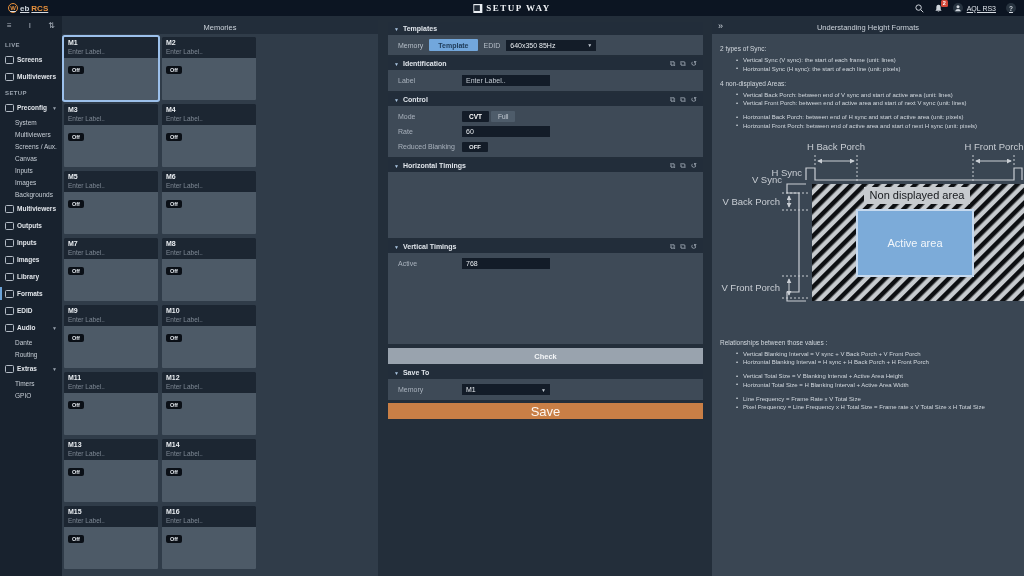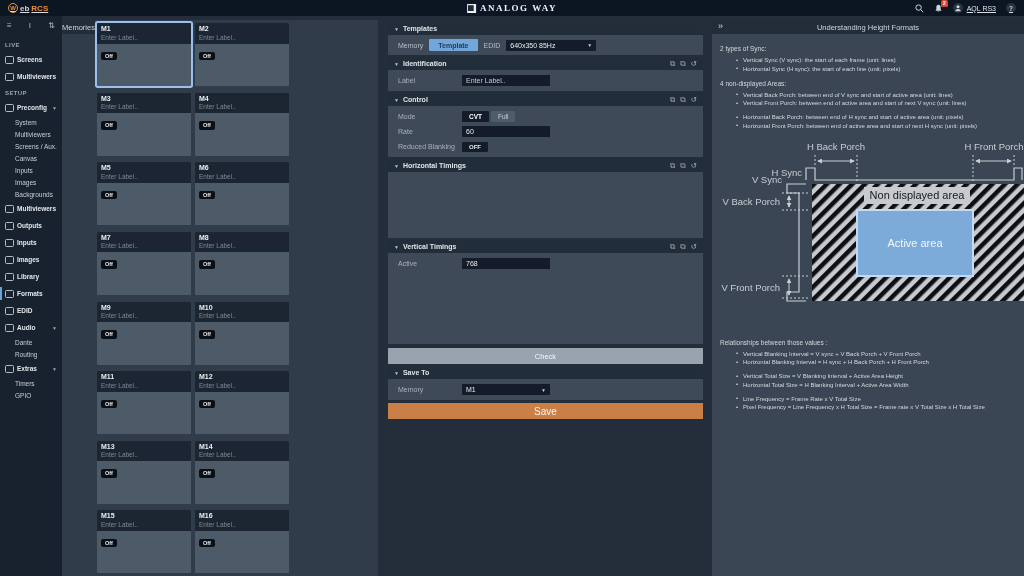--- a/index.html
+++ b/index.html
@@ -31,21 +31,21 @@
   .nav-item{display:flex;align-items:center;gap:3px;padding:4.5px 2px 4.5px 5px;color:#e2e6eb;font-weight:bold;font-size:6.5px;position:relative;cursor:pointer;}
   .nav-item.active::before{content:'';position:absolute;left:0;top:2px;bottom:2px;width:2px;background:#6ba3d9;}
   .nav-icon{width:9px;height:8px;border:1px solid #b3bbc5;border-radius:1.5px;flex:none;}
   .nav-chevron{margin-left:auto;font-size:5px;color:#9aa4af;padding-right:3px;}
   .nav-subitem{padding:2.5px 2px 2.5px 15px;color:#c6cdd5;font-size:6.5px;cursor:pointer;white-space:nowrap;}
 
   
   .panel-header{height:14px;background:#222d3a;color:#ccd3db;font-size:7.5px;display:flex;align-items:center;justify-content:center;position:relative;flex:none;}
 
   
-  .memories{position:absolute;left:62px;top:20px;width:316px;bottom:0;background:#303c49;overflow:hidden;display:flex;flex-direction:row;}
+  .memories{position:absolute;left:62px;top:20px;width:316px;bottom:0;background:#303c49;overflow:hidden;display:flex;flex-direction:column;}
   .tiles{display:grid;grid-template-columns:94px 94px;gap:4px;padding:3px 0 0 2px;}
   .tile{height:63px;background:#4d5a67;border-radius:1px;display:flex;flex-direction:column;overflow:hidden;cursor:pointer;}
   .tile.selected{box-shadow:0 0 0 2px #9cc0eb;}
   .tile-head{background:#1c2632;padding:2px 4px 3px;}
   .tile-id{font-size:7px;font-weight:bold;color:#eaeef2;}
   .tile-label{font-size:6.5px;color:#7f8995;margin-top:1.5px;}
   .tile-body{flex:1;}
   .off-badge{display:inline-block;margin:3px 0 0 4px;background:#0a0f16;color:#e2e7ec;font-size:5.5px;font-weight:bold;padding:1px 4px 1.5px;border-radius:2px;cursor:pointer;}
 
   
@@ -62,22 +62,22 @@
   .form-label{width:64px;font-size:7px;color:#a9b2bd;flex:none;}
   .tinput{width:88px;height:11px;background:#131c28;border:none;color:#e8ecf0;font-size:7px;padding:0 4px;font-family:inherit;outline:none;}
   .tinput::placeholder{color:#c4cbd3;opacity:1;}
   .dropdown{width:90px;height:11px;background:#131c28;color:#e8ecf0;font-size:7px;display:flex;align-items:center;justify-content:space-between;padding:0 4px;cursor:pointer;}
   .dd-caret{font-size:5px;color:#c2c9d1;}
   .mode-btn{font-size:6.5px;padding:2px 7px;border-radius:1px;cursor:pointer;}
   .mode-active{background:#131c28;color:#fff;font-weight:bold;}
   .mode-inactive{background:#4e5c6a;color:#c6cdd5;margin-left:2px;}
   .off-toggle{background:#131c28;color:#e8ecf0;font-size:6px;font-weight:bold;padding:2px 7px;border-radius:1px;cursor:pointer;}
   .spacer-h{height:60px;} .spacer-v{height:70px;}
-  .check-btn{height:16px;background:#99a3ae;color:#f4f6f8;font-size:7.5px;display:flex;align-items:center;justify-content:center;margin-top:4px;cursor:pointer;}
-  .save-btn{height:16px;background:#c97f46;color:#fdf6ef;font-size:10px;display:flex;align-items:center;justify-content:center;margin-top:3px;cursor:pointer;}
+  .check-btn{height:16px;background:#99a3ae;color:#f4f6f8;font-size:7.5px;display:flex;align-items:center;justify-content:center;margin-top:4px;cursor:pointer;font-weight:bold;}
+  .save-btn{height:16px;background:#c97f46;color:#fdf6ef;font-size:13px;display:flex;align-items:center;justify-content:center;margin-top:3px;cursor:pointer;}
 
   
   .helpp{position:absolute;left:712px;top:20px;width:312px;bottom:0;background:#3a4653;overflow:hidden;}
   .collapse-arrows{position:absolute;left:6px;top:1px;font-size:9px;color:#cdd4dc;cursor:pointer;}
   .help-body{padding:6px 8px;color:#d3d9df;}
   .intro{font-size:6.5px;margin:5px 0 5px;}
   .intro.rel{margin-top:18px;}
   .bullets{list-style:none;margin:0 0 8px;padding:0 0 0 16px;}
   .bullets li{font-size:6px;margin:2.5px 0;position:relative;padding-left:7px;white-space:nowrap;}
   .bullets li::before{content:'•';position:absolute;left:0;top:-0.5px;}
@@ -87,21 +87,21 @@
 <body>
 
 <header class="topbar">
   <div class="logo">
     <span class="logo-w">W</span>
       <span class="logo-eb">eb</span>
       <span class="logo-rcs">RCS</span>
   </div>
   <div class="brand">
     <span class="brand-mark">▦</span>
-    <span>ANALOG WAY</span>
+    <span>SETUP WAY</span>
   </div>
   <div class="topbar-right">
     <span class="tb-icon">
       <svg width="9" height="9" viewBox="0 0 10 10">
           <circle cx="4" cy="4" r="3" fill="none" stroke="#cfd5dc" stroke-width="1.1"></circle>
           <line x1="6.3" y1="6.3" x2="9.2" y2="9.2" stroke="#cfd5dc" stroke-width="1.1"></line>
         </svg>
     </span>
     <span class="tb-icon">
       <svg width="9" height="9" viewBox="0 0 10 10">

